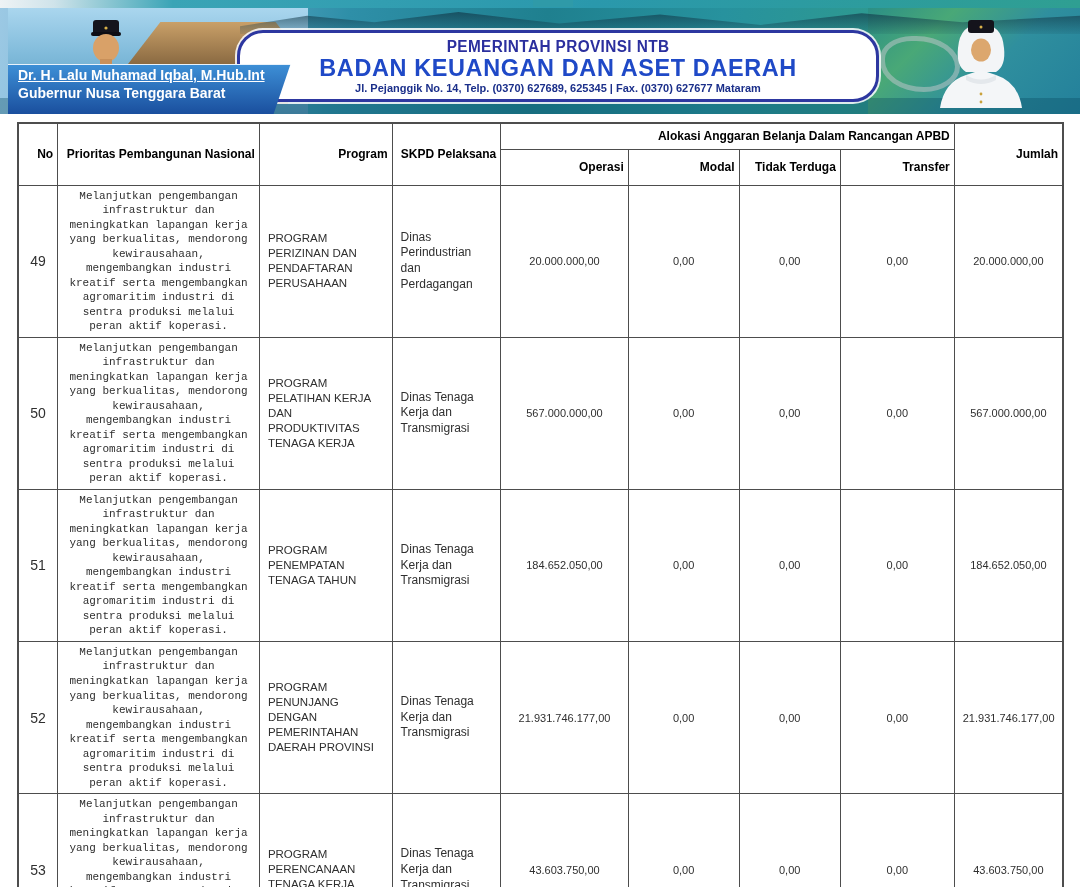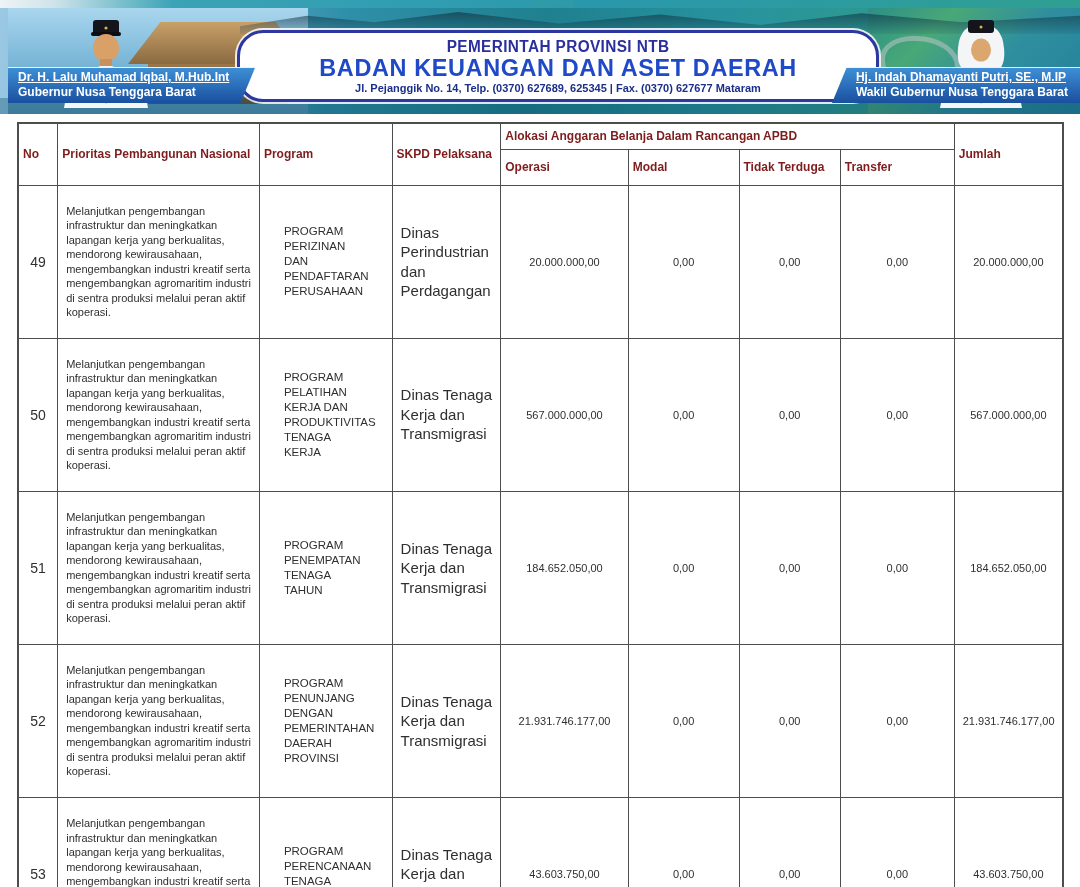--- a/index.html
+++ b/index.html
@@ -30,38 +30,38 @@
     border-radius:40% 55% 45% 55%;opacity:.55;}
   .figure{position:absolute;bottom:6px;}
 
   .titlebox{position:absolute;left:237px;top:30px;width:636px;height:66px;background:#ffffff;
     border:3px solid #2d37a0;border-radius:26px;box-shadow:0 0 0 2px rgba(255,255,255,.85);
     display:flex;flex-direction:column;justify-content:center;align-items:center;line-height:1.12;z-index:5;}
   .gov-line{font-size:16px;font-weight:800;color:#2b2f9e;letter-spacing:.4px;transform:scaleX(.96);}
   .agency-line{font-size:23px;font-weight:800;color:#1f49c7;letter-spacing:.6px;transform:scaleX(1.02);}
   .addr-line{font-size:11px;font-weight:700;color:#1b2f8a;}
 
-  .name-strip{position:absolute;bottom:11px;z-index:6;padding:2px 12px 3px 10px;
-    background:linear-gradient(180deg,#3d8fd6,#1a4f9e);color:#fff;font-size:12px;font-weight:700;
+  .name-strip{position:absolute;bottom:0;z-index:6;padding:2px 12px 12px 10px;
+    background:linear-gradient(180deg,#3d8fd6,#1a4f9e);color:#fff;font-size:14px;font-weight:700;
     line-height:1.25;border-top:1px solid #e8f2fb;}
   .name-strip .nm{text-decoration:underline;}
   .strip-left{left:8px;clip-path:polygon(0 0,100% 0,94% 100%,0 100%);padding-right:26px;}
   .strip-right{right:0;text-align:left;clip-path:polygon(6% 0,100% 0,100% 100%,0 100%);padding-left:24px;}
 
   
   .table-wrap{margin:8px 16px 0 17px;}
   table{width:100%;table-layout:fixed;border-collapse:collapse;}
   th,td{border:1px solid #4d4d4d;vertical-align:middle;}
   table{border:2px solid #4d4d4d;}
-  th{font-size:12px;font-weight:700;color:#7f1d1d;text-align:left;padding:2px 4px;}
+  th{font-size:12px;font-weight:700;color:#000000;text-align:right;padding:2px 4px;}
   tr.hrow1{height:26px;} tr.hrow2{height:36px;} tbody tr{height:131px;}
   td.c-no{text-align:center;font-size:14px;}
-  td.c-pri{font-size:11px;line-height:1.32;padding:18px 8px;text-align:left;}
-  td.c-prog{font-size:11.5px;line-height:1.3;padding:4px 24px;text-align:left;}
-  td.c-skpd{font-size:15px;line-height:1.3;padding:4px 8px;text-align:left;}
+  td.c-pri{font-size:11px;line-height:1.32;padding:3px 8px;text-align:center;font-family:Liberation Mono, monospace;}
+  td.c-prog{font-size:11.5px;line-height:1.3;padding:4px 8px;text-align:left;}
+  td.c-skpd{font-size:12px;line-height:1.3;padding:4px 8px;text-align:left;}
   td.num{font-size:11px;text-align:center;padding:4px 8px;}
 
   
   .footer{margin:17px 0 0 23px;font-family:"Liberation Serif",serif;font-weight:600;
     font-size:12.5px;color:#3f3f3f;letter-spacing:.2px;}
 </style>
 </head>
 <body>
 
 <div class="page">
@@ -109,24 +109,20 @@
 
     <div class="titlebox">
       <div class="gov-line">PEMERINTAH PROVINSI NTB</div>
       <div class="agency-line">BADAN KEUANGAN DAN ASET DAERAH</div>
       <div class="addr-line">Jl. Pejanggik No. 14, Telp. (0370) 627689, 625345 | Fax. (0370) 627677 Mataram</div>
     </div>
 
     <div class="name-strip strip-left">
       <div class="nm">Dr. H. Lalu Muhamad Iqbal, M.Hub.Int</div>
       <div>Gubernur Nusa Tenggara Barat</div>
-    </div>
-    <div class="name-strip strip-right">
-      <div class="nm">Hj. Indah Dhamayanti Putri, SE., M.IP</div>
-      <div>Wakil Gubernur Nusa Tenggara Barat</div>
     </div>
   </div>
 
   <div class="table-wrap">
     <table>
       <colgroup>
         <col style="width:3.8%">
           <col style="width:19.3%">
           <col style="width:12.7%">
         <col style="width:10.4%">

